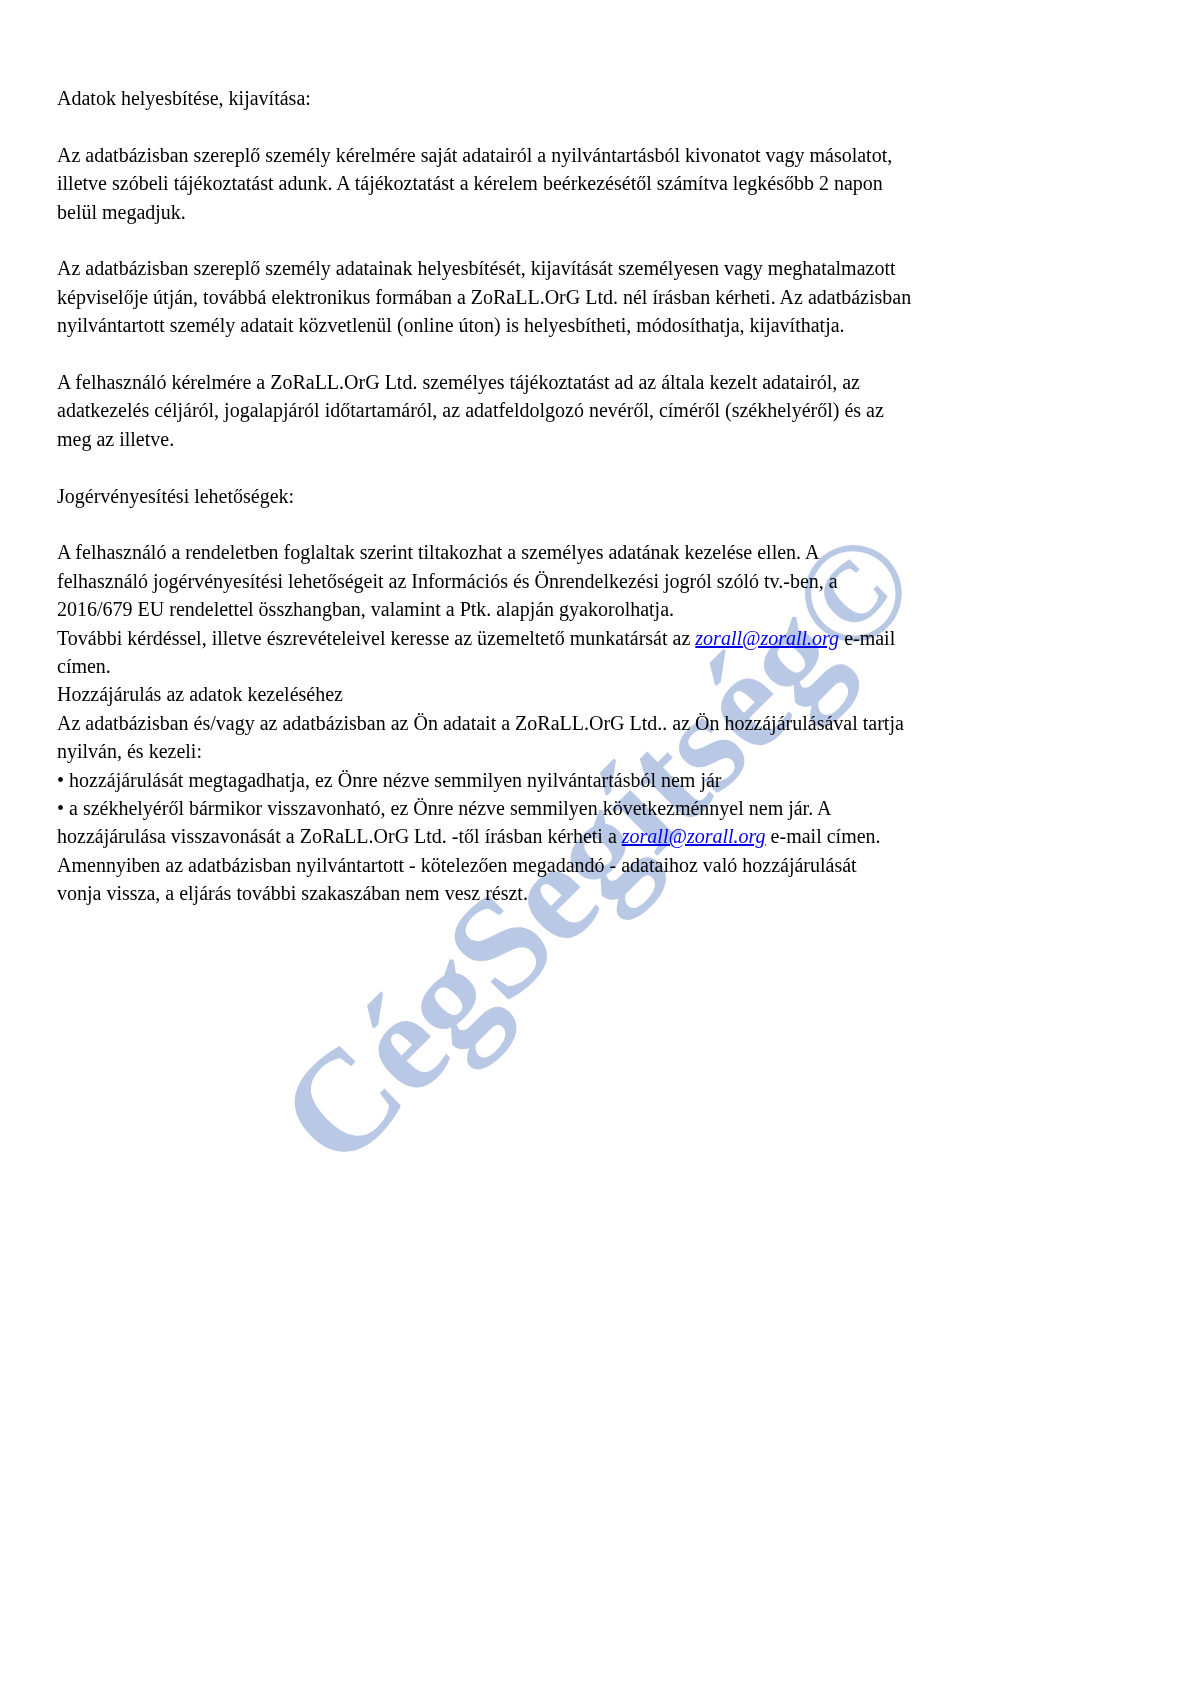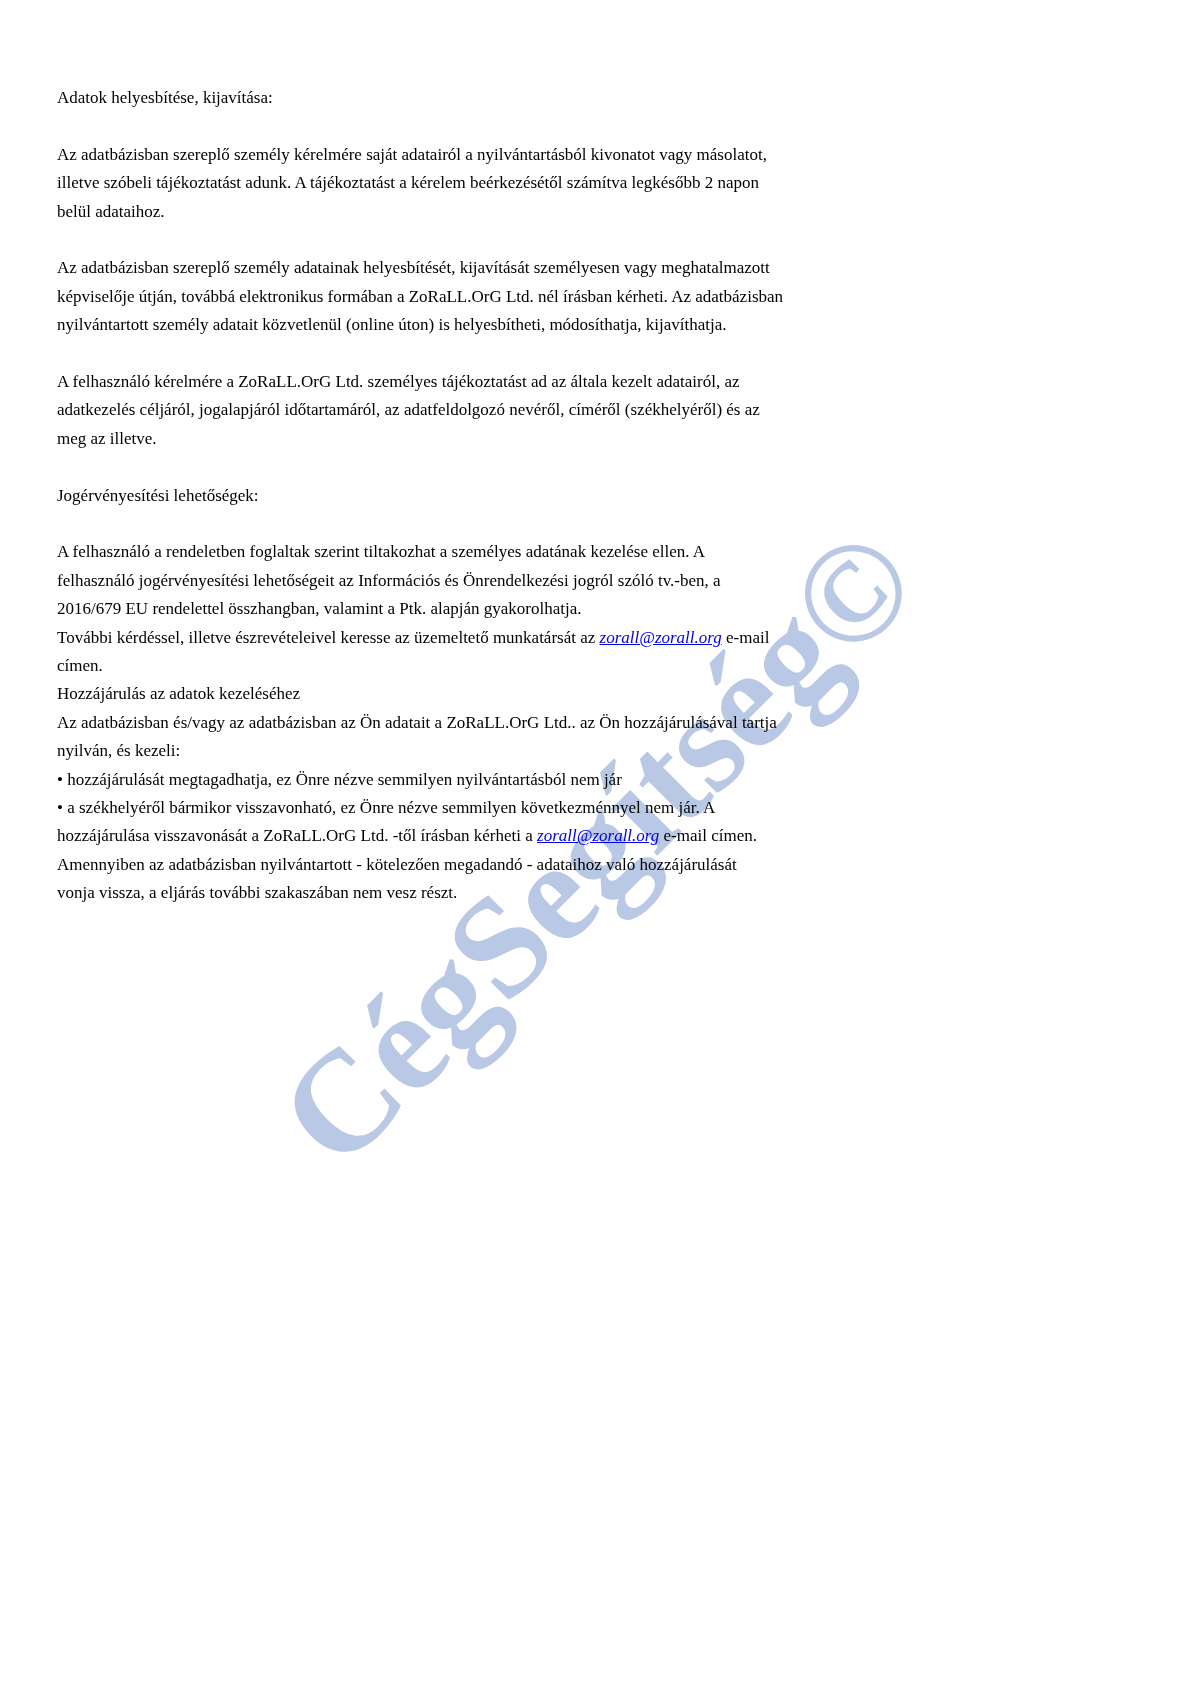--- a/index.html
+++ b/index.html
@@ -34,21 +34,21 @@
     z-index: 1;
     pointer-events: none;
     user-select: none;
   }
   .content {
     position: absolute;
     left: 57px;
     top: 84px;
     width: 1080px;
     z-index: 2;
-    font-size: 17px;
+    font-size: 20px;
     line-height: 28.4px;
     color: #000000;
   }
   .block {
     margin: 0 0 28.4px 0;
   }
   .block:last-child { margin-bottom: 18px; }
   .line {
     white-space: nowrap;
   }
@@ -63,21 +63,21 @@
 
 <div class="page">
   <div class="watermark" style="color: rgb(185, 200, 229);">CégSegítség©</div>
   <div class="content" id="document-content" style="color: rgb(0, 0, 0);">
       <div class="block">
         <div class="line">Adatok helyesbítése, kijavítása:</div>
       </div>
       <div class="block">
         <div class="line">Az adatbázisban szereplő személy kérelmére saját adatairól a nyilvántartásból kivonatot vagy másolatot,</div>
         <div class="line">illetve szóbeli tájékoztatást adunk. A tájékoztatást a kérelem beérkezésétől számítva legkésőbb 2 napon</div>
-        <div class="line">belül adataihoz.</div>
+        <div class="line">belül megadjuk.</div>
       </div>
       <div class="block">
         <div class="line">Az adatbázisban szereplő személy adatainak helyesbítését, kijavítását személyesen vagy meghatalmazott</div>
         <div class="line">képviselője útján, továbbá elektronikus formában a ZoRaLL.OrG Ltd. nél írásban kérheti. Az adatbázisban</div>
         <div class="line">nyilvántartott személy adatait közvetlenül (online úton) is helyesbítheti, módosíthatja, kijavíthatja.</div>
       </div>
       <div class="block">
         <div class="line">A felhasználó kérelmére a ZoRaLL.OrG Ltd. személyes tájékoztatást ad az általa kezelt adatairól, az</div>
         <div class="line">adatkezelés céljáról, jogalapjáról időtartamáról, az adatfeldolgozó nevéről, címéről (székhelyéről) és az</div>
         <div class="line">meg az illetve.</div>

